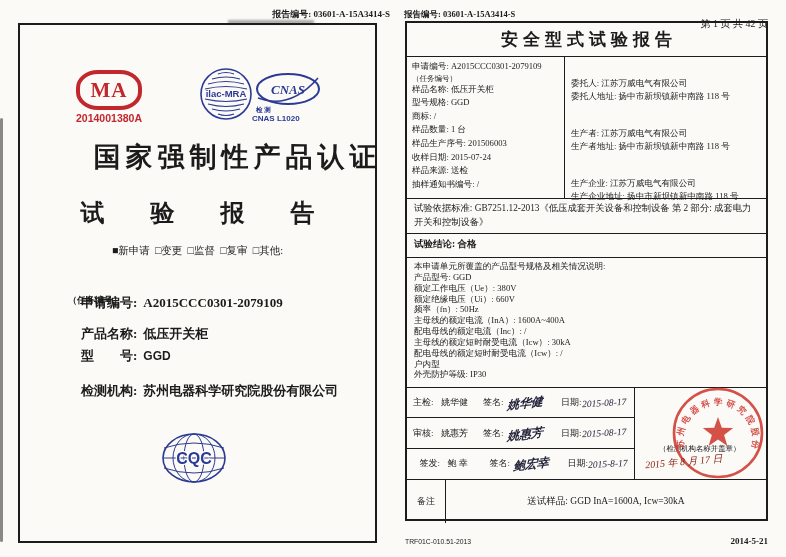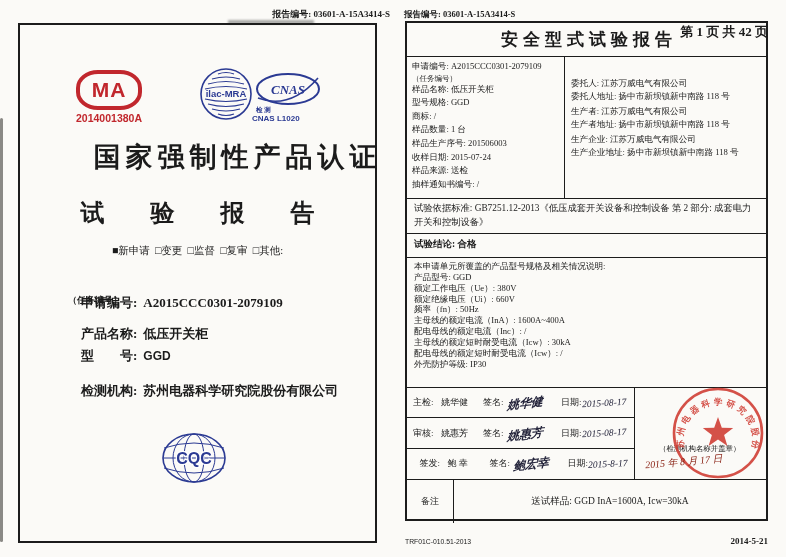--- a/index.html
+++ b/index.html
@@ -11,45 +11,45 @@
   
   .edge-left{left:0;top:118px;width:3px;height:424px;background:#2e2b28;opacity:.55;border-radius:2px;}
   .smudge{left:228px;top:20px;width:86px;height:4px;background:#4a4a4a;opacity:.45;filter:blur(1px);}
 
   
   .lp-report{top:8px;left:0;width:390px;text-align:right;font-size:9px;font-weight:bold;}
   .lp-box{left:18px;top:23px;width:359px;height:520px;border:2px solid #1c1c1c;background:transparent;}
 
   .cma{left:76px;top:70px;width:66px;height:40px;border:4px solid #c1272d;border-radius:22px/18px;
        display:flex;align-items:center;justify-content:center;}
-  .cma span{color:#c1272d;font-size:21px;font-weight:bold;letter-spacing:1px;font-family:Liberation Sans, sans-serif;}
+  .cma span{color:#c1272d;font-size:21px;font-weight:bold;letter-spacing:1px;font-family:Liberation Serif, serif;}
   .cma-num{left:68px;top:112px;width:82px;text-align:center;color:#c1272d;font-size:10.5px;font-weight:bold;}
 
   .cert-title{left:18px;top:139px;width:434px;text-align:center;font-size:27px;font-weight:bold;letter-spacing:5px;text-indent:5px;}
   .cert-sub{left:18px;top:197px;width:359px;text-align:center;font-size:24px;font-weight:bold;letter-spacing:20px;text-indent:20px;}
   .chk-row{left:18px;top:244px;width:359px;text-align:center;font-size:10.5px;white-space:pre;}
 
   .fld{left:68px;font-size:13px;font-weight:bold;white-space:pre;}
   .fld .v{margin-left:6px;}
   .fld-note{left:68px;font-size:9px;font-weight:bold;}
 
   
   .rp-report{top:9px;left:404px;font-size:8.5px;font-weight:bold;}
-  .rp-page{top:23px;left:618px;width:150px;text-align:right;font-size:13px;font-weight:bold;}
+  .rp-page{top:17px;left:618px;width:150px;text-align:right;font-size:10px;font-weight:normal;}
   .rtable{left:405px;top:21px;width:363px;height:500px;border:2px solid #1c1c1c;background:transparent;}
   .row{box-sizing:border-box;width:100%;border-bottom:1.5px solid #1c1c1c;}
   .r-title{height:34px;display:flex;align-items:center;justify-content:center;
            font-size:17px;font-weight:bold;letter-spacing:5px;text-indent:5px;}
   .r-info{height:142px;display:flex;}
   .cell-sample{box-sizing:border-box;width:158px;border-right:1.5px solid #1c1c1c;padding:3px 5px;font-size:8.6px;}
   .cell-sample div{line-height:13.6px;white-space:nowrap;}
   .cell-sample div.sub{font-size:7.5px;line-height:9px;}
   .cell-party{box-sizing:border-box;flex:1;padding:3px 6px;font-size:8.6px;}
   .cell-party div{line-height:13.4px;white-space:nowrap;}
-  .cell-party div.gap{margin-top:1px;}
+  .cell-party div.gap{margin-top:23px;}
   .cell-party{padding-top:20px;}
   .r-standard{height:35px;padding:3px 7px;font-size:9.3px;line-height:13.5px;}
   .r-conclusion{height:24px;padding:4px 7px;font-size:9.5px;font-weight:bold;}
   .r-spec{height:130px;padding:3px 7px;font-size:8.6px;}
   .r-spec div{line-height:10.85px;white-space:nowrap;}
   .r-sign{height:92px;display:flex;position:relative;}
   .sig-col{box-sizing:border-box;width:228px;border-right:1.5px solid #1c1c1c;display:flex;flex-direction:column;}
   .sig-row{box-sizing:border-box;height:30.66px;border-bottom:1.5px solid #1c1c1c;display:flex;align-items:center;
            padding-left:6px;font-size:9px;white-space:nowrap;}
   .sig-row:last-child{border-bottom:none;justify-content:center;}
@@ -58,21 +58,21 @@
   .sig-row .sl{width:24px;}
   .script{display:inline-block;width:54px;font-size:12px;font-weight:bold;font-style:italic;
           transform:rotate(-7deg) skewX(-10deg);color:#23233a;}
   .hand-date{display:inline-block;font-style:italic;transform:rotate(-3deg);font-size:9.5px;color:#23233a;}
   .stamp-cell{position:relative;flex:1;overflow:visible;}
   .stamp-note{position:absolute;left:24px;top:56px;font-size:7.4px;color:#111;white-space:nowrap;z-index:1;}
   .stamp-date{position:absolute;left:10px;top:67px;font-size:10px;font-style:italic;color:#8b2417;
               transform:rotate(-5deg);z-index:3;white-space:nowrap;}
   .stamp-svg{position:absolute;left:28px;top:-2px;z-index:2;opacity:.88;}
   .r-remark{height:43px;display:flex;border-bottom:none;}
-  .remark-label{box-sizing:border-box;width:47px;border-right:1.5px solid #1c1c1c;display:flex;
+  .remark-label{box-sizing:border-box;width:39px;border-right:1.5px solid #1c1c1c;display:flex;
                 align-items:center;justify-content:center;font-size:9px;}
   .remark-text{flex:1;display:flex;align-items:center;justify-content:center;font-size:9.5px;}
   .footer-code{left:405px;top:538px;font-size:6.8px;font-family:"Liberation Sans",sans-serif;color:#222;}
   .footer-date{left:690px;top:536px;width:78px;text-align:right;font-size:9px;font-weight:bold;}
   .logo-caption{color:#2b3a93;font-weight:bold;text-align:left;}
 </style>
 </head>
 <body>
 
 <div class="screen">
@@ -181,20 +181,21 @@
     <div class="row r-spec">
       <div>本申请单元所覆盖的产品型号规格及相关情况说明:</div>
       <div>产品型号: GGD</div>
       <div>额定工作电压（Ue）: 380V</div>
       <div>额定绝缘电压（Ui）: 660V</div>
       <div>频率（fn）: 50Hz</div>
       <div>主母线的额定电流（InA）: 1600A~400A</div>
       <div>配电母线的额定电流（Inc）: /</div>
       <div>主母线的额定短时耐受电流（Icw）: 30kA</div>
       <div>配电母线的额定短时耐受电流（Icw）: /</div>
+      <div>户内型</div>
       <div>外壳防护等级: IP30</div>
     </div>
 
     <div class="row r-sign">
       <div class="sig-col">
         <div class="sig-row">
           <span class="role">主检:</span>
           <span class="nm">姚华健</span>
           <span class="sl">签名:</span>
           <span class="script">姚华健</span>

